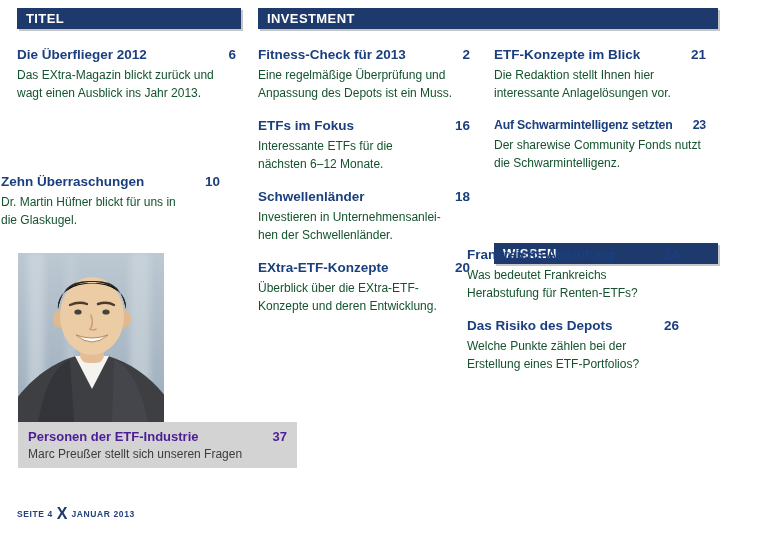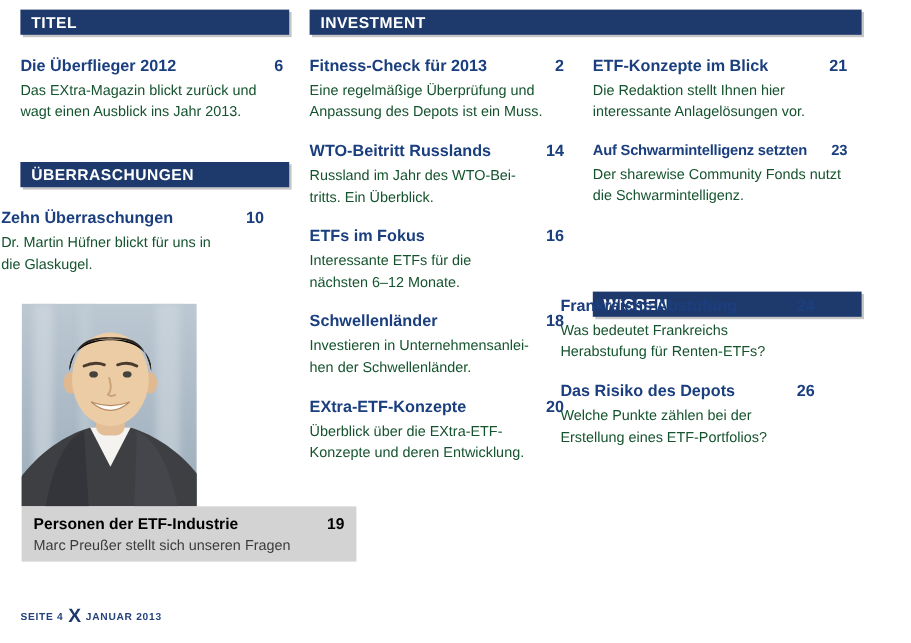--- a/index.html
+++ b/index.html
@@ -40,41 +40,40 @@
   .photo{
     position:absolute;left:18px;top:253px;width:146px;height:169px;
     display:block;
   }
   .caption{
     position:absolute;left:18px;top:422px;width:279px;height:46px;
     background:#d3d3d4;box-sizing:border-box;padding:7px 10px 0 10px;
   }
   .caption-head{
     display:flex;justify-content:space-between;align-items:baseline;
-    font-weight:bold;font-size:13px;color:#000000;cursor:pointer;
+    font-weight:bold;font-size:13px;color:#4c1d95;cursor:pointer;
   }
   .caption-desc{font-size:12px;color:#3c3c3c;margin-top:3px;}
 
   .footer{
     position:absolute;left:17px;top:507px;display:flex;align-items:center;
     color:#24427c;
   }
   .footer .small{font-size:8.5px;letter-spacing:0.6px;font-weight:bold;}
   .footer .xlogo{
     font-size:16px;font-weight:900;color:#1e3a6d;margin:0 4px;line-height:14px;
   }
 </style>
 </head>
 <body>
 
 <div class="page">
 
   <div class="bar bar-titel">TITEL</div>
   <div class="bar bar-invest">INVESTMENT</div>
-  <div class="bar bar-ueber">ÜBERRASCHUNGEN</div>
   <div class="bar bar-wissen">WISSEN</div>
 
   <div class="col col-titel">
     <div class="entry">
       <div class="entry-head">
         <span class="t">Die Überflieger 2012</span>
         <span class="n">6</span>
       </div>
       <div class="entry-desc">Das EXtra-Magazin blickt zurück und
 wagt einen Ausblick ins Jahr 2013.</div>
@@ -93,28 +92,20 @@
   </div>
 
   <div class="col col-mid">
     <div class="entry">
       <div class="entry-head">
         <span class="t">Fitness-Check für 2013</span>
         <span class="n">2</span>
       </div>
       <div class="entry-desc">Eine regelmäßige Überprüfung und
 Anpassung des Depots ist ein Muss.</div>
-    </div>
-    <div class="entry">
-      <div class="entry-head">
-        <span class="t">WTO-Beitritt Russlands</span>
-        <span class="n">14</span>
-      </div>
-      <div class="entry-desc">Russland im Jahr des WTO-Bei-
-tritts. Ein Überblick.</div>
     </div>
     <div class="entry">
       <div class="entry-head">
         <span class="t">ETFs im Fokus</span>
         <span class="n">16</span>
       </div>
       <div class="entry-desc">Interessante ETFs für die
 nächsten 6–12 Monate.</div>
     </div>
     <div class="entry">
@@ -213,21 +204,21 @@
     <ellipse cx="88" cy="59" rx="3.6" ry="2.6" fill="#43423e"></ellipse>
 
     <path d="M73 62 q3 10 -1 14 q3 2 6 0" stroke="#caa077" stroke-width="1.6" fill="none" stroke-linecap="round"></path>
 
     <path d="M58 82 Q 74 96 90 82 Q 74 88 58 82 Z" fill="#fdfcf8" stroke="#b8895f" stroke-width="1"></path>
   </svg>
 
   <div class="caption">
     <div class="caption-head">
       <span>Personen der ETF-Industrie</span>
-      <span>19</span>
+      <span>37</span>
     </div>
     <div class="caption-desc">Marc Preußer stellt sich unseren Fragen</div>
   </div>
 
   <div class="footer">
     <span class="small">SEITE 4</span>
     <span class="xlogo">X</span>
     <span class="small">JANUAR 2013</span>
   </div>
 

